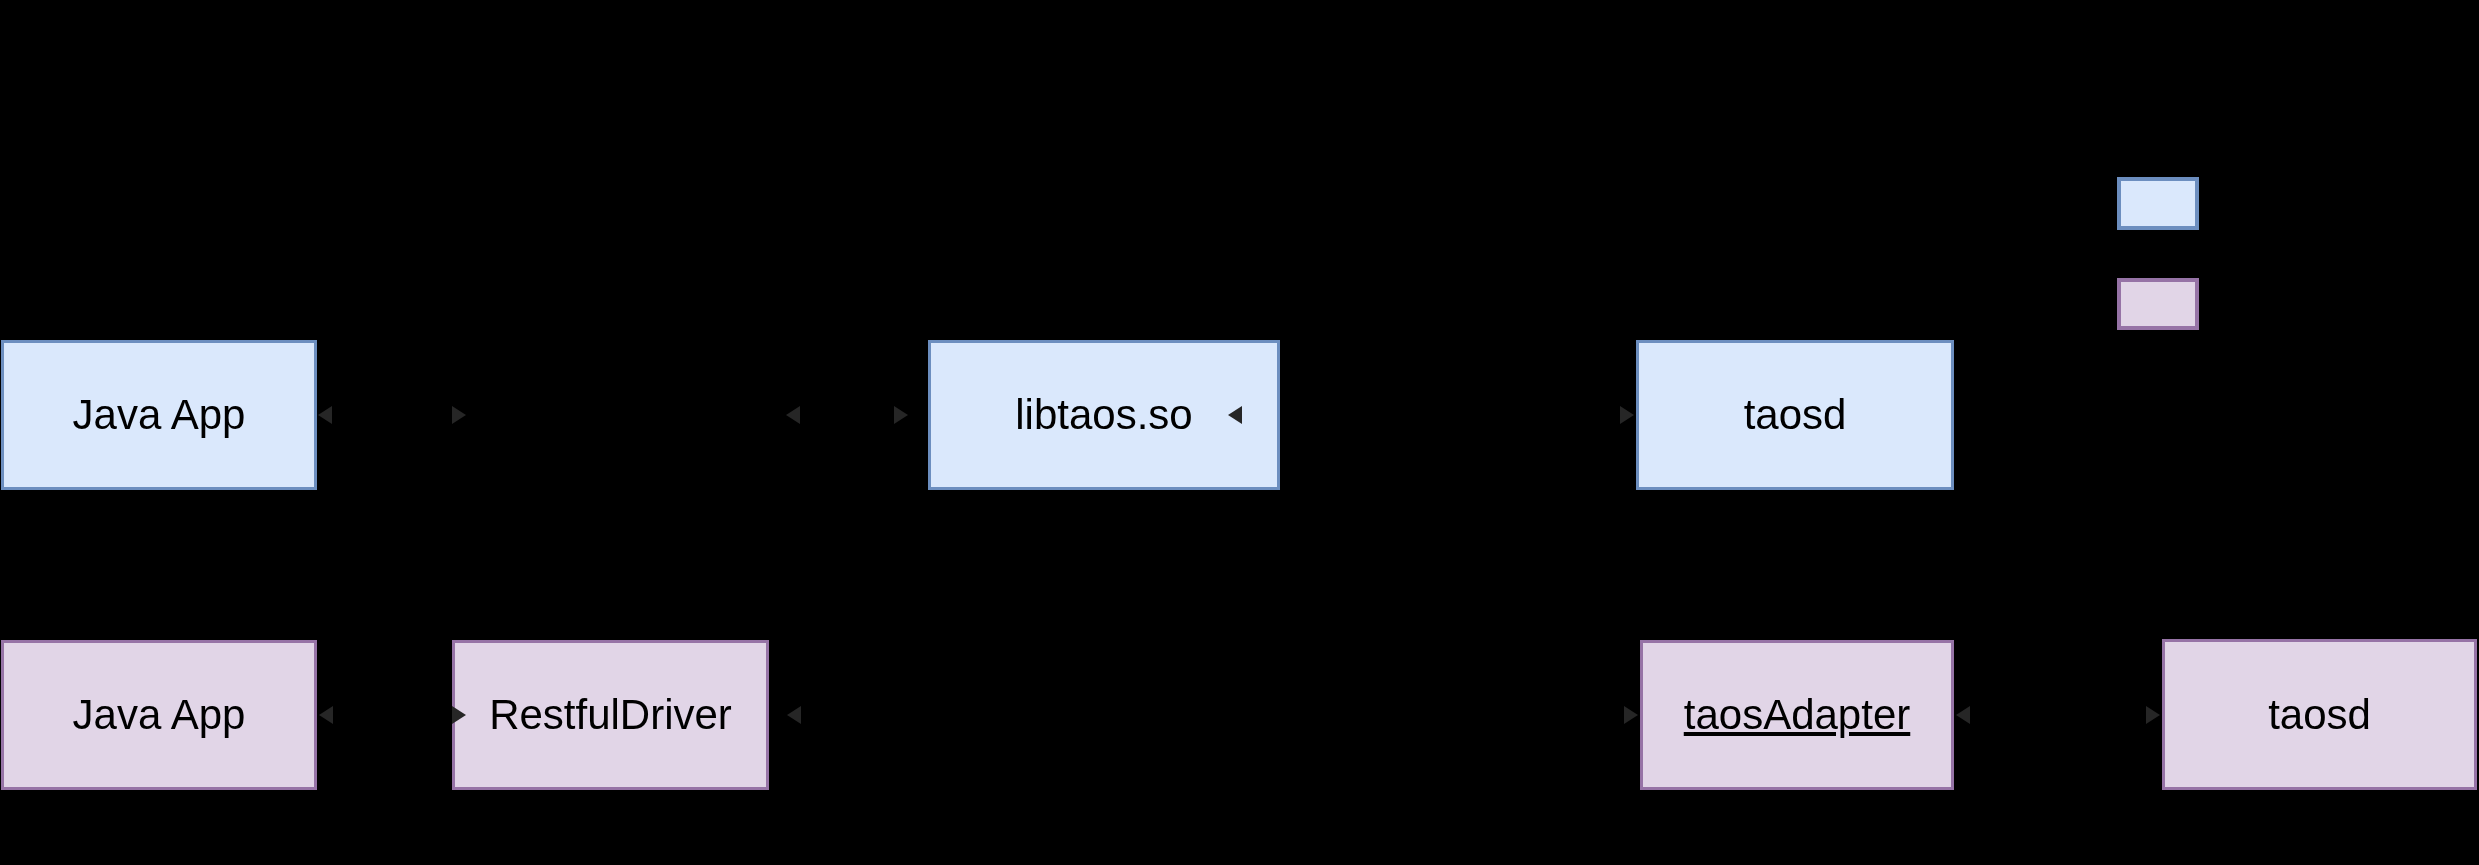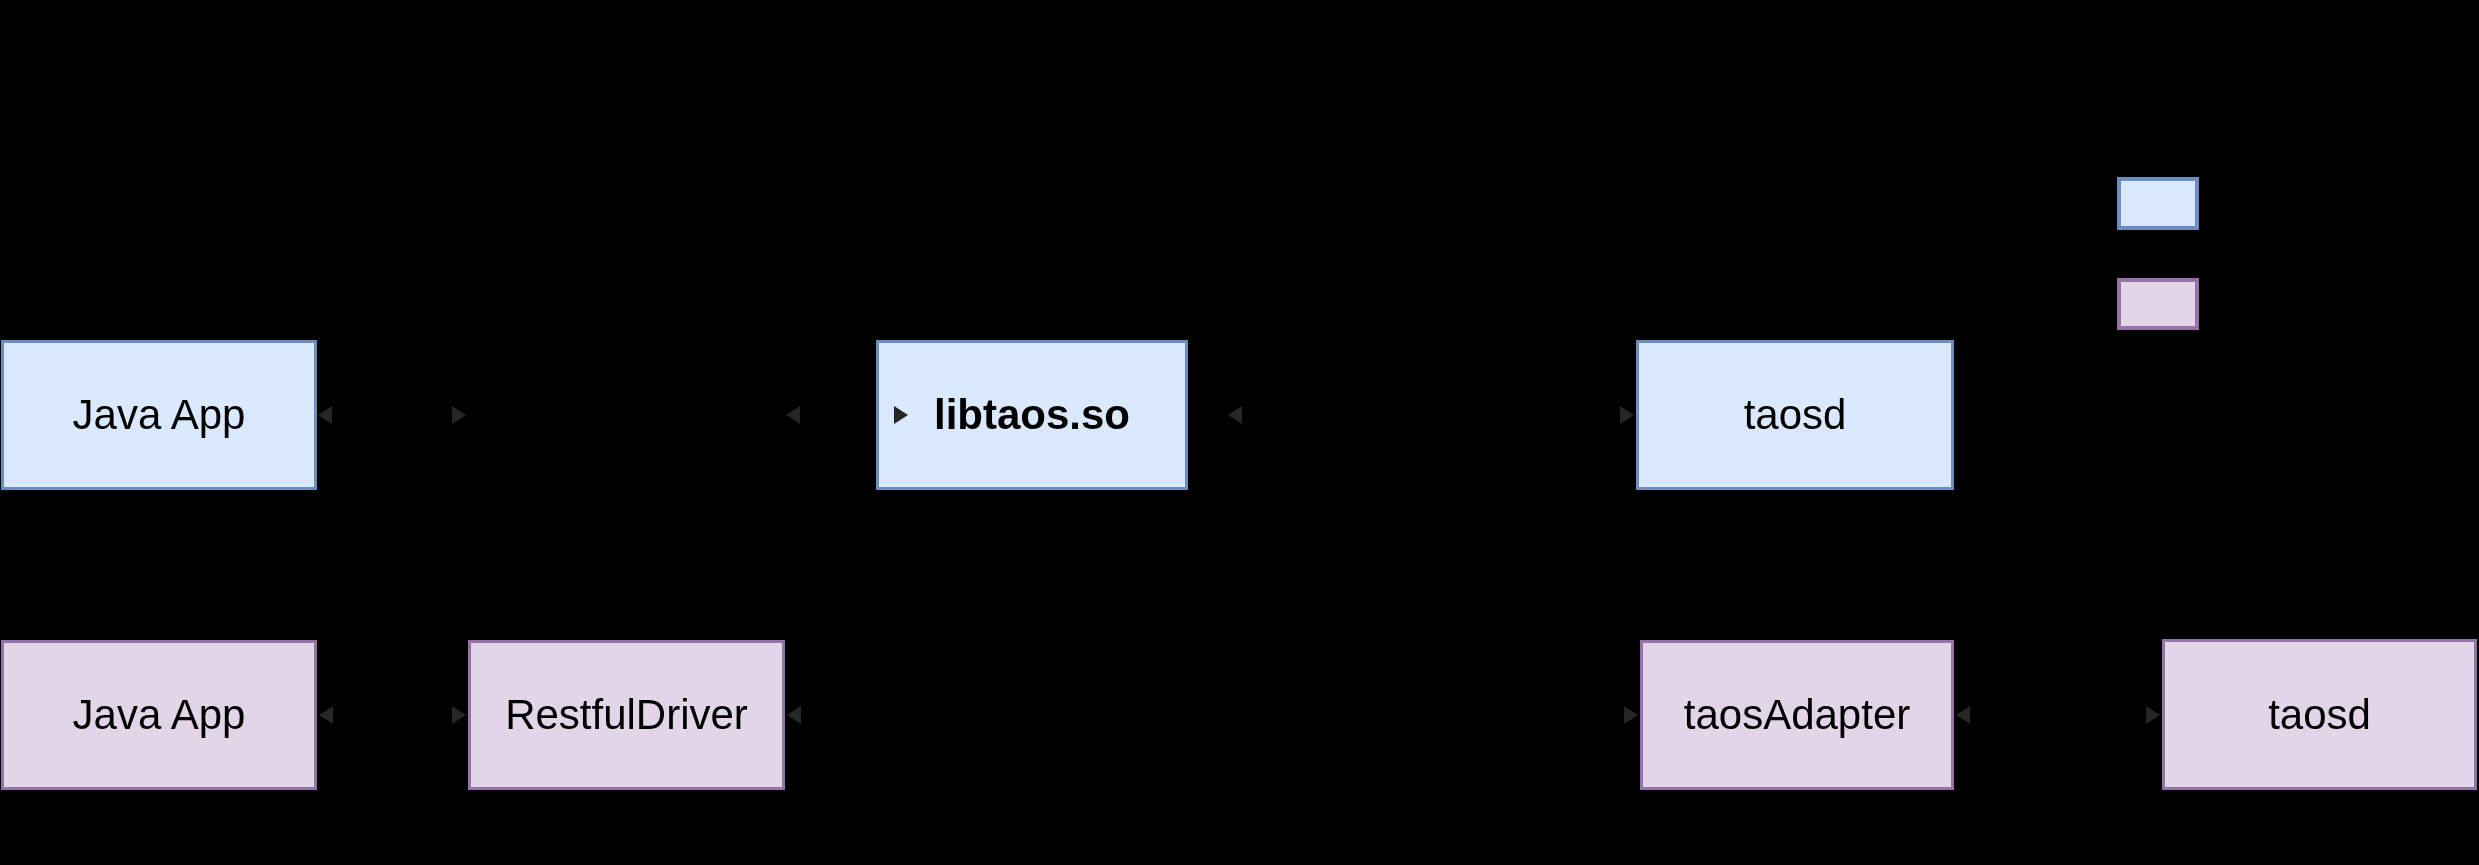--- a/index.html
+++ b/index.html
@@ -32,26 +32,26 @@
   }
   .node.rest {
     background: var(--rest-fill, #e1d5e7);
     border-color: var(--rest-stroke, #9673a6);
   }
   .node-label { white-space: nowrap; }
 
   
   #n-java-jni   { left: 1px;    top: 340px; width: 316px; height: 150px; }
   #n-tsdb       { left: 468px;  top: 340px; width: 316px; height: 150px; }
-  #n-libtaos    { left: 876px;  top: 340px; width: 312px; height: 150px; font-weight: bold; }
+  #n-libtaos    { left: 928px;  top: 340px; width: 352px; height: 150px; }
   #n-taosd-jni  { left: 1636px; top: 340px; width: 318px; height: 150px; }
   
   #n-java-rest  { left: 1px;    top: 640px; width: 316px; height: 150px; }
-  #n-restful    { left: 468px;  top: 640px; width: 317px; height: 150px; }
-  #n-adapter    { left: 1640px; top: 640px; width: 314px; height: 150px; }
+  #n-restful    { left: 452px;  top: 640px; width: 317px; height: 150px; }
+  #n-adapter    { left: 1640px; top: 640px; width: 314px; height: 150px; text-decoration: underline; }
   #n-taosd-rest { left: 2162px; top: 639px; width: 315px; height: 151px; }
 
   
   .swatch {
     position: absolute;
     box-sizing: border-box;
     border: 4px solid;
   }
   .swatch.jni  { background: var(--jni-fill, #dae8fc);  border-color: var(--jni-stroke, #6c8ebf); }
   .swatch.rest { background: var(--rest-fill, #e1d5e7); border-color: var(--rest-stroke, #9673a6); }

